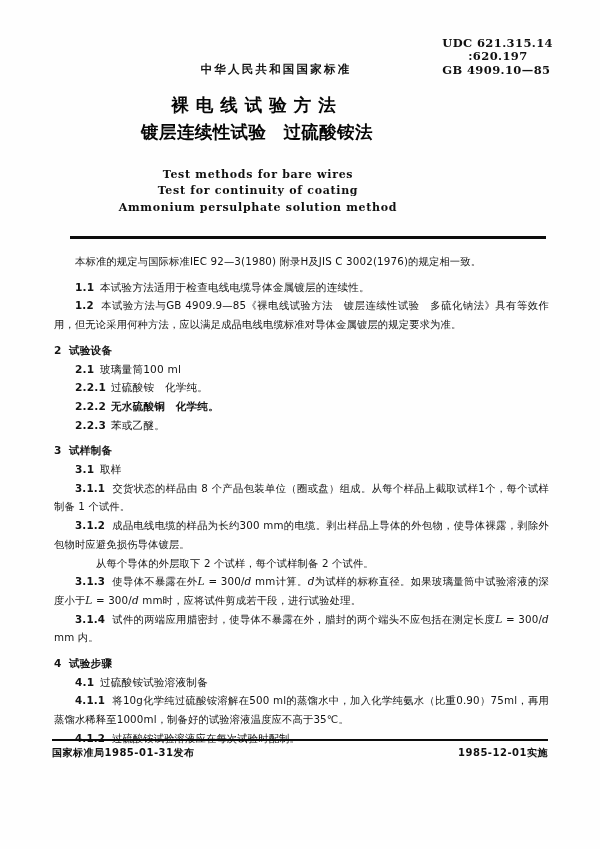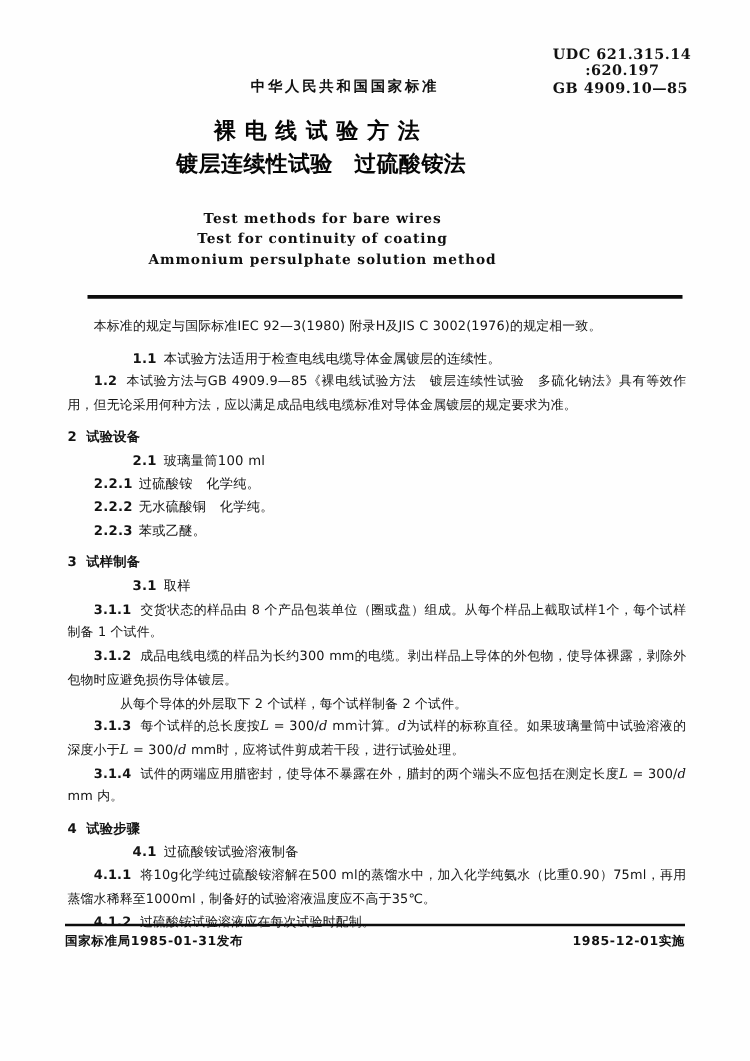--- a/index.html
+++ b/index.html
@@ -155,21 +155,20 @@
   .sub-head {
     margin: 0;
     font-weight: bold;
     font-size: 10.6px;
     padding-left: 21px;
     letter-spacing: 0.2px;
   }
   .sub-head .num {
     display: inline-block;
     min-width: 25px;
-    margin-left: 31px;
   }
   .sub-head .num-3 {
     display: inline-block;
     min-width: 36px;
   }
   .num-b {
     font-weight: bold;
   }
   .spacer-sm { height: 7px; }
   i.var {
@@ -253,21 +252,21 @@
     <p class="sec-head">
       <span class="num">2</span><span>试验设备</span>
     </p>
     <p class="sub-head">
       <span class="num">2.1</span><span style="font-weight:normal">玻璃量筒100 ml</span>
     </p>
     <p class="sub-head">
       <span class="num-3">2.2.1</span><span style="font-weight:normal">过硫酸铵　化学纯。</span>
     </p>
     <p class="sub-head">
-      <span class="num-3">2.2.2</span><span style="font-weight:normal">无水硫酸铜　化学纯。</span>
+      <span class="num-3">2.2.2</span><span style="font-weight:bold">无水硫酸铜　化学纯。</span>
     </p>
     <p class="sub-head">
       <span class="num-3">2.2.3</span><span style="font-weight:normal">苯或乙醚。</span>
     </p>
 
     <div class="spacer-sm"></div>
 
     <p class="sec-head">
       <span class="num">3</span><span>试样制备</span>
     </p>
@@ -276,21 +275,21 @@
     </p>
     <p class="para-noindent">
       <span style="padding-left:21px" class="num-b">3.1.1</span>&nbsp;&nbsp;<span>交货状态的样品由 8 个产品包装单位（圈或盘）组成。从每个样品上截取试样1个，每个试样制备 1 个试件。</span>
     </p>
     <p class="para-noindent">
       <span style="padding-left:21px" class="num-b">3.1.2</span>&nbsp;&nbsp;<span>成品电线电缆的样品为长约300 mm的电缆。剥出样品上导体的外包物，使导体裸露，剥除外包物时应避免损伤导体镀层。</span>
     </p>
     <p class="para-extra-indent">从每个导体的外层取下 2 个试样，每个试样制备 2 个试件。</p>
 
     <p class="para-noindent">
-      <span style="padding-left:21px" class="num-b">3.1.3</span>&nbsp;&nbsp;<span>每个试样的总长度按</span><i class="var">L</i><span> = 300/</span><i class="var">d</i><span> mm计算。</span><i class="var">d</i><span>为试样的标称直径。如果玻璃量筒中试验溶液的深度小于</span><i class="var">L</i><span> = 300/</span><i class="var">d</i><span> mm时，应将试件剪成若干段，进行试验处理。</span>
+      <span style="padding-left:21px" class="num-b">3.1.3</span>&nbsp;&nbsp;<span>使导体不暴露在外</span><i class="var">L</i><span> = 300/</span><i class="var">d</i><span> mm计算。</span><i class="var">d</i><span>为试样的标称直径。如果玻璃量筒中试验溶液的深度小于</span><i class="var">L</i><span> = 300/</span><i class="var">d</i><span> mm时，应将试件剪成若干段，进行试验处理。</span>
     </p>
 
     <p class="para-noindent">
       <span style="padding-left:21px" class="num-b">3.1.4</span>&nbsp;&nbsp;<span>试件的两端应用腊密封，使导体不暴露在外，腊封的两个端头不应包括在测定长度</span><i class="var">L</i><span> = 300/</span><i class="var">d</i><span> mm 内。</span>
     </p>
 
     <div class="spacer-sm"></div>
 
     <p class="sec-head">
       <span class="num">4</span><span>试验步骤</span>

